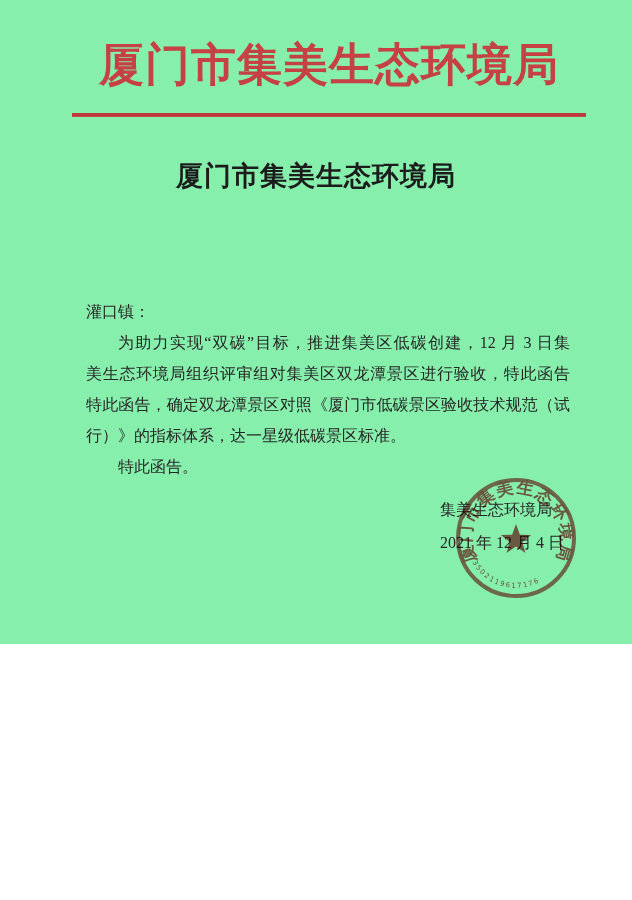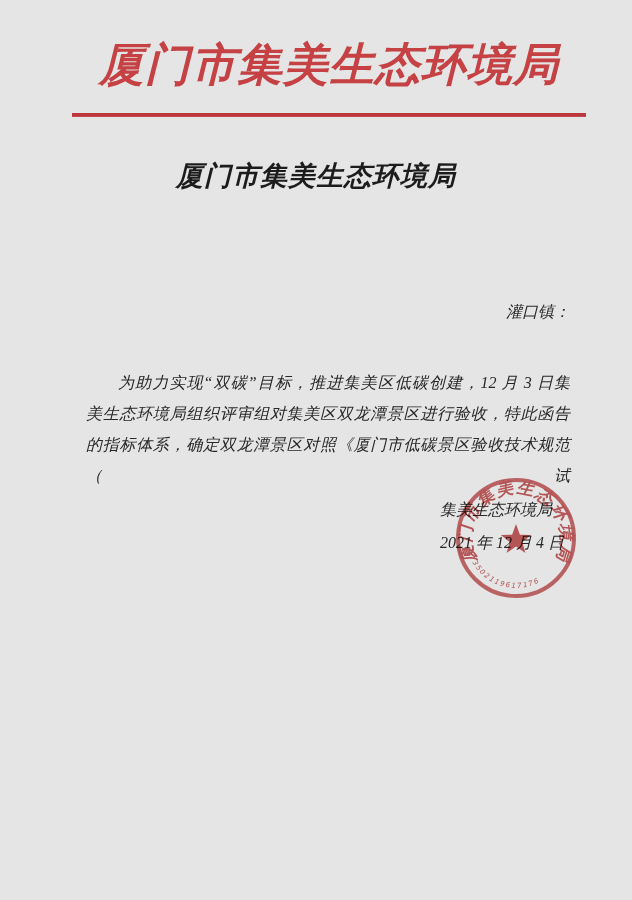--- a/index.html
+++ b/index.html
@@ -1,22 +1,21 @@
 <!DOCTYPE html>
 <html><head>
 <meta charset="utf-8">
 <style>
   * { margin:0; padding:0; box-sizing:border-box; }
   html,body { background:#ffffff; }
   body { font-family:"Liberation Serif","DejaVu Serif",serif; }
   .page {
-    position:relative; width:632px; height:900px;
-    background:#e5e5e5; overflow:hidden;
+    position:relative; width:632px; height:644px;
+    background:#86efac; overflow:hidden;
     color:#2b2b2b;
-    font-style:italic;
   }
   
   .header-title {
     position:absolute; top:28px; left:13px; width:632px;
     text-align:center; line-height:75px;
     font-size:45px; font-weight:700; letter-spacing:1px;
     color:#c54143;
   }
   .header-rule {
     position:absolute; top:113px; left:72px; width:514px;
@@ -28,23 +27,23 @@
   .doc-title {
     position:absolute; top:152px; left:13px; width:606px;
     text-align:center; font-size:27px; font-weight:700;
     line-height:49px; color:#1c1c1c; letter-spacing:1px;
   }
   
   .body-text {
     position:absolute; top:296px; left:86px; width:484px;
     font-size:16px; line-height:31px; color:#272727;
   }
-  .body-line { text-align:right; }
+  .body-line { text-align:left; }
   .body-line.fill { text-align:justify; text-align-last:justify; }
-  .body-line.indent { text-indent:32px;margin-top:40px; }
+  .body-line.indent { text-indent:32px; }
   
   .signature {
     position:absolute; top:500px; left:440px; width:130px;
     font-size:16px; color:#272727;
   }
   .signer-name { line-height:20px; }
   .signature-date { line-height:20px; margin-top:13px; }
   
   .seal {
     position:absolute; left:446px; top:468px; width:140px; height:140px;
@@ -67,21 +66,23 @@
   <div class="header-rule"></div>
 
   <div class="doc-title">
     <div>厦门市集美生态环境局</div>
   </div>
 
   <div class="body-text">
     <div class="body-line">灌口镇：</div>
     <div class="body-line indent fill">为助力实现“双碳”目标，推进集美区低碳创建，12 月 3 日集</div>
     <div class="body-line fill">美生态环境局组织评审组对集美区双龙潭景区进行验收，特此函告</div>
-    <div class="body-line fill">的指标体系，确定双龙潭景区对照《厦门市低碳景区验收技术规范（试</div>
+    <div class="body-line fill">特此函告，确定双龙潭景区对照《厦门市低碳景区验收技术规范（试</div>
+    <div class="body-line">行）》的指标体系，达一星级低碳景区标准。</div>
+    <div class="body-line indent">特此函告。</div>
   </div>
 
   <div class="signature">
     <div class="signer-name">集美生态环境局</div>
     <div class="signature-date">2021 年 12 月 4 日</div>
   </div>
 
   <div class="seal">
     <svg viewBox="0 0 140 140" xmlns="http://www.w3.org/2000/svg">
       <defs>

